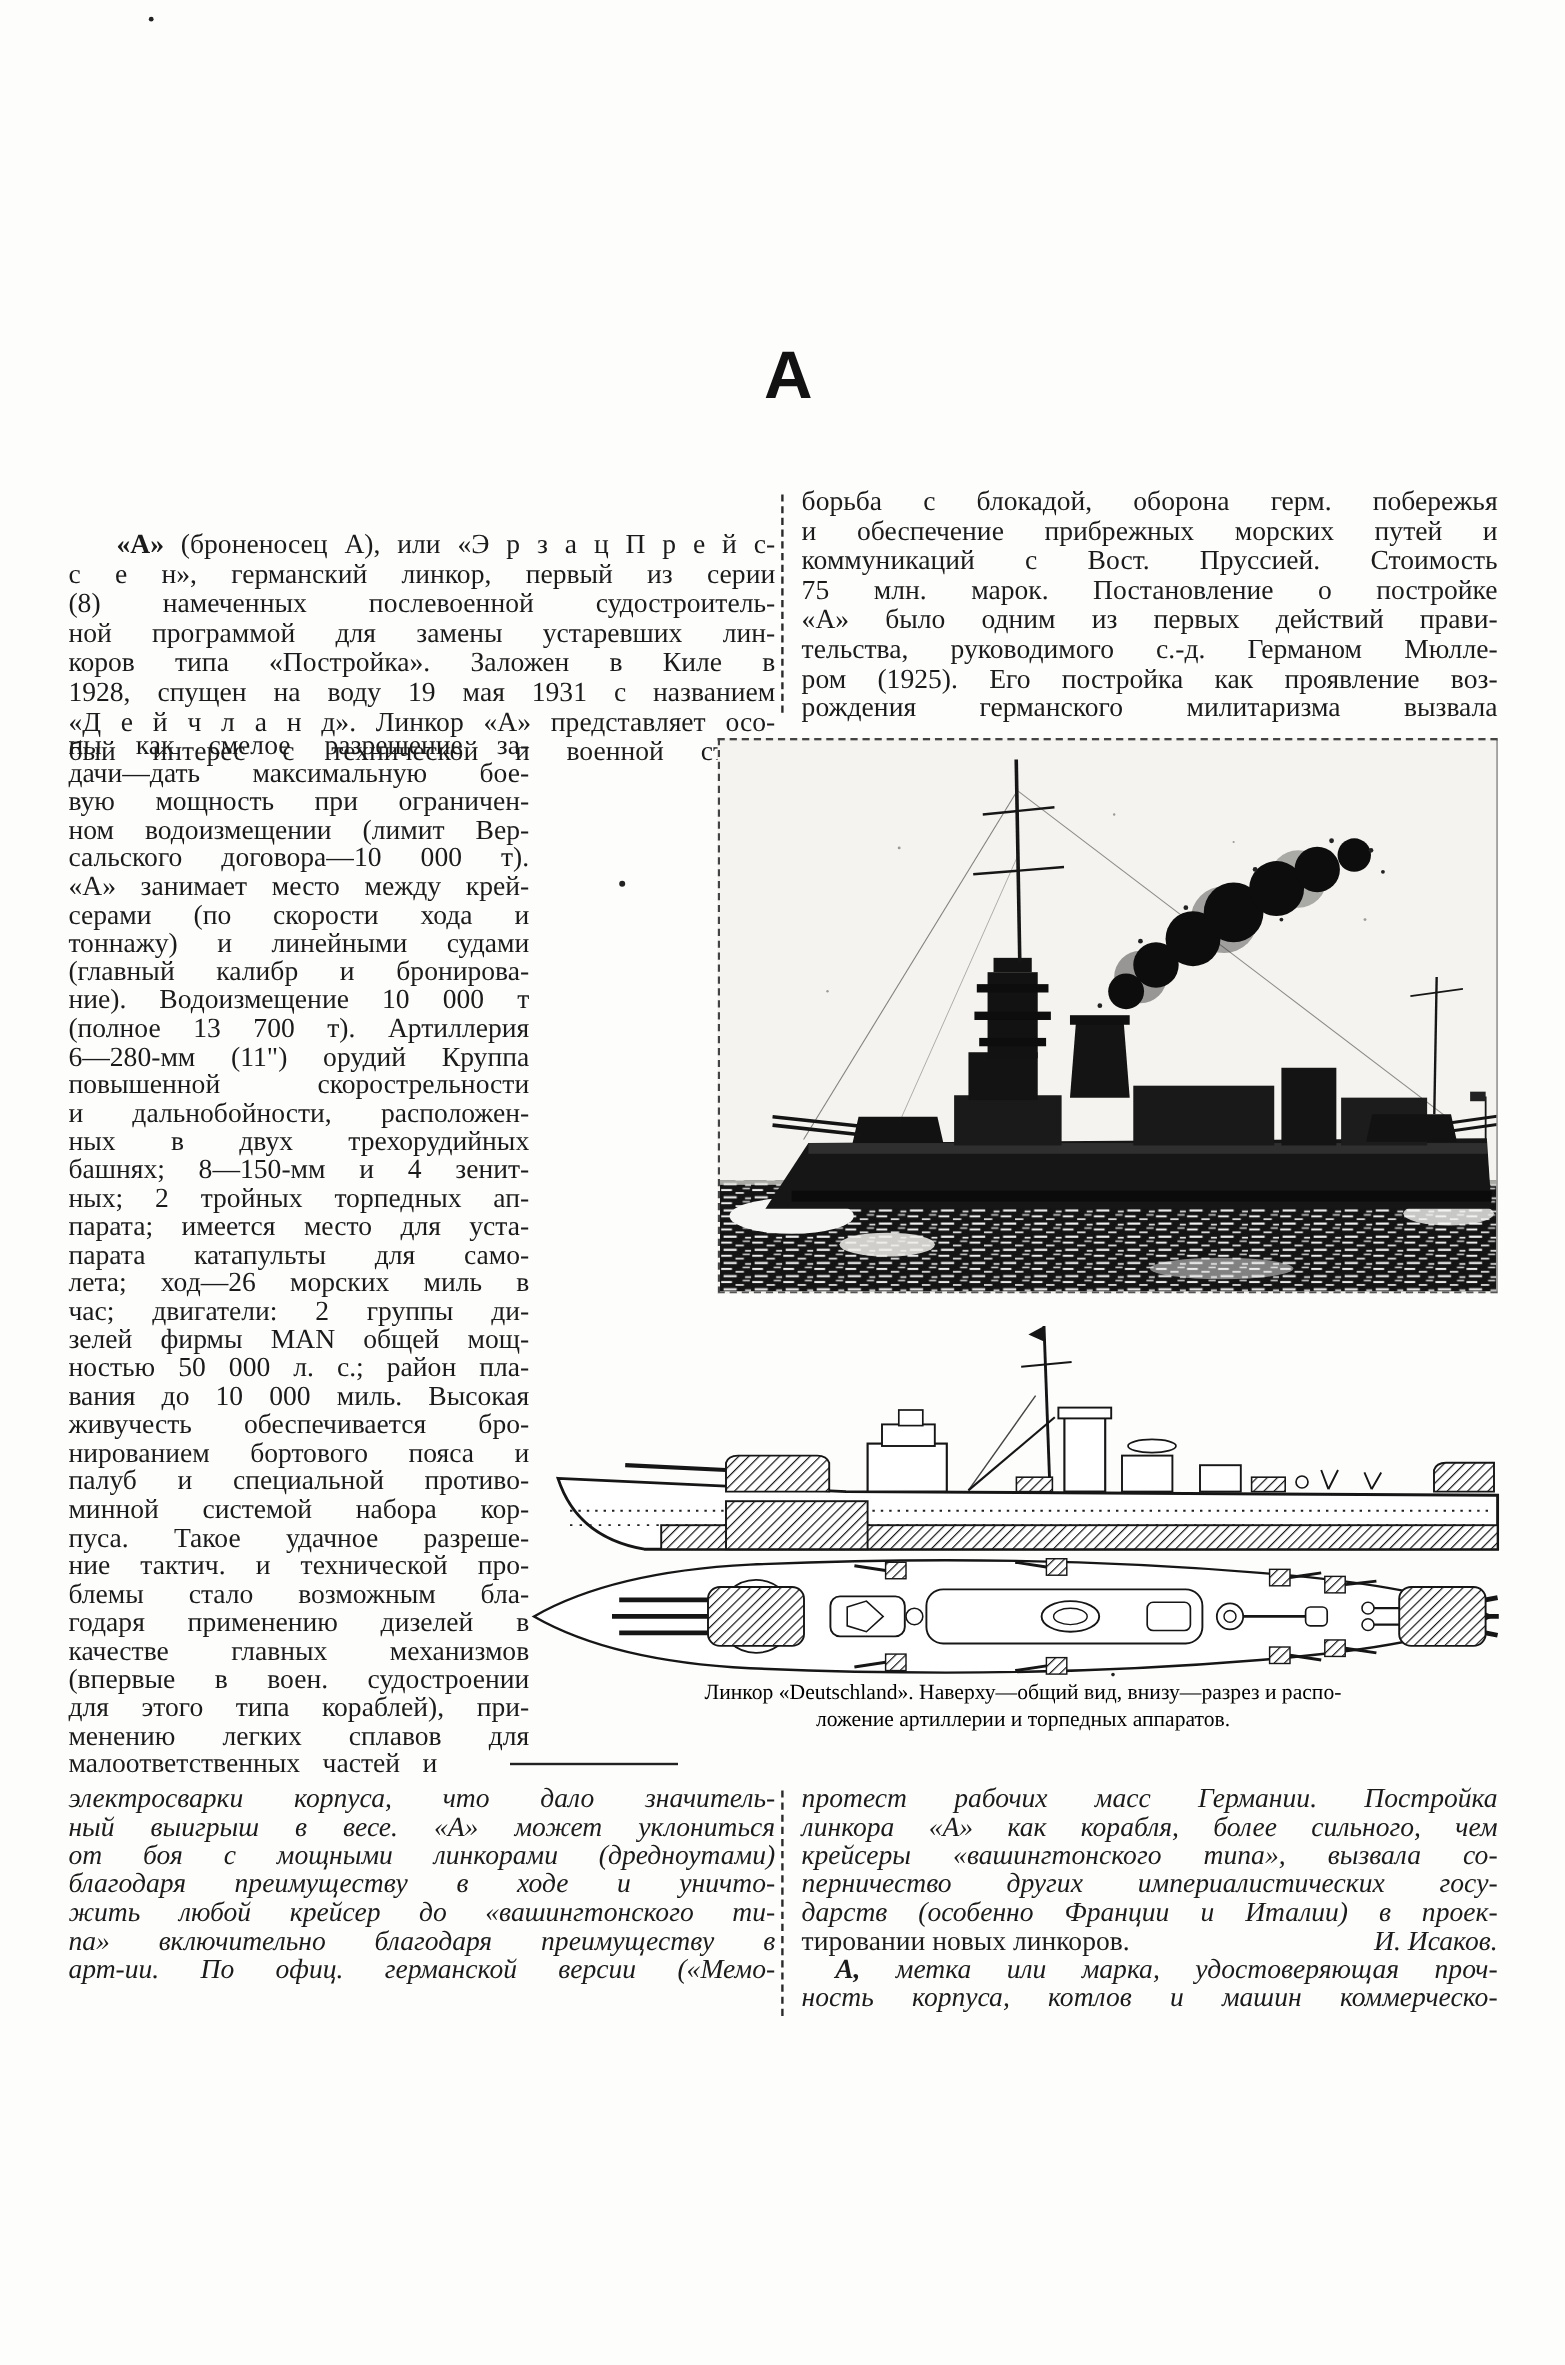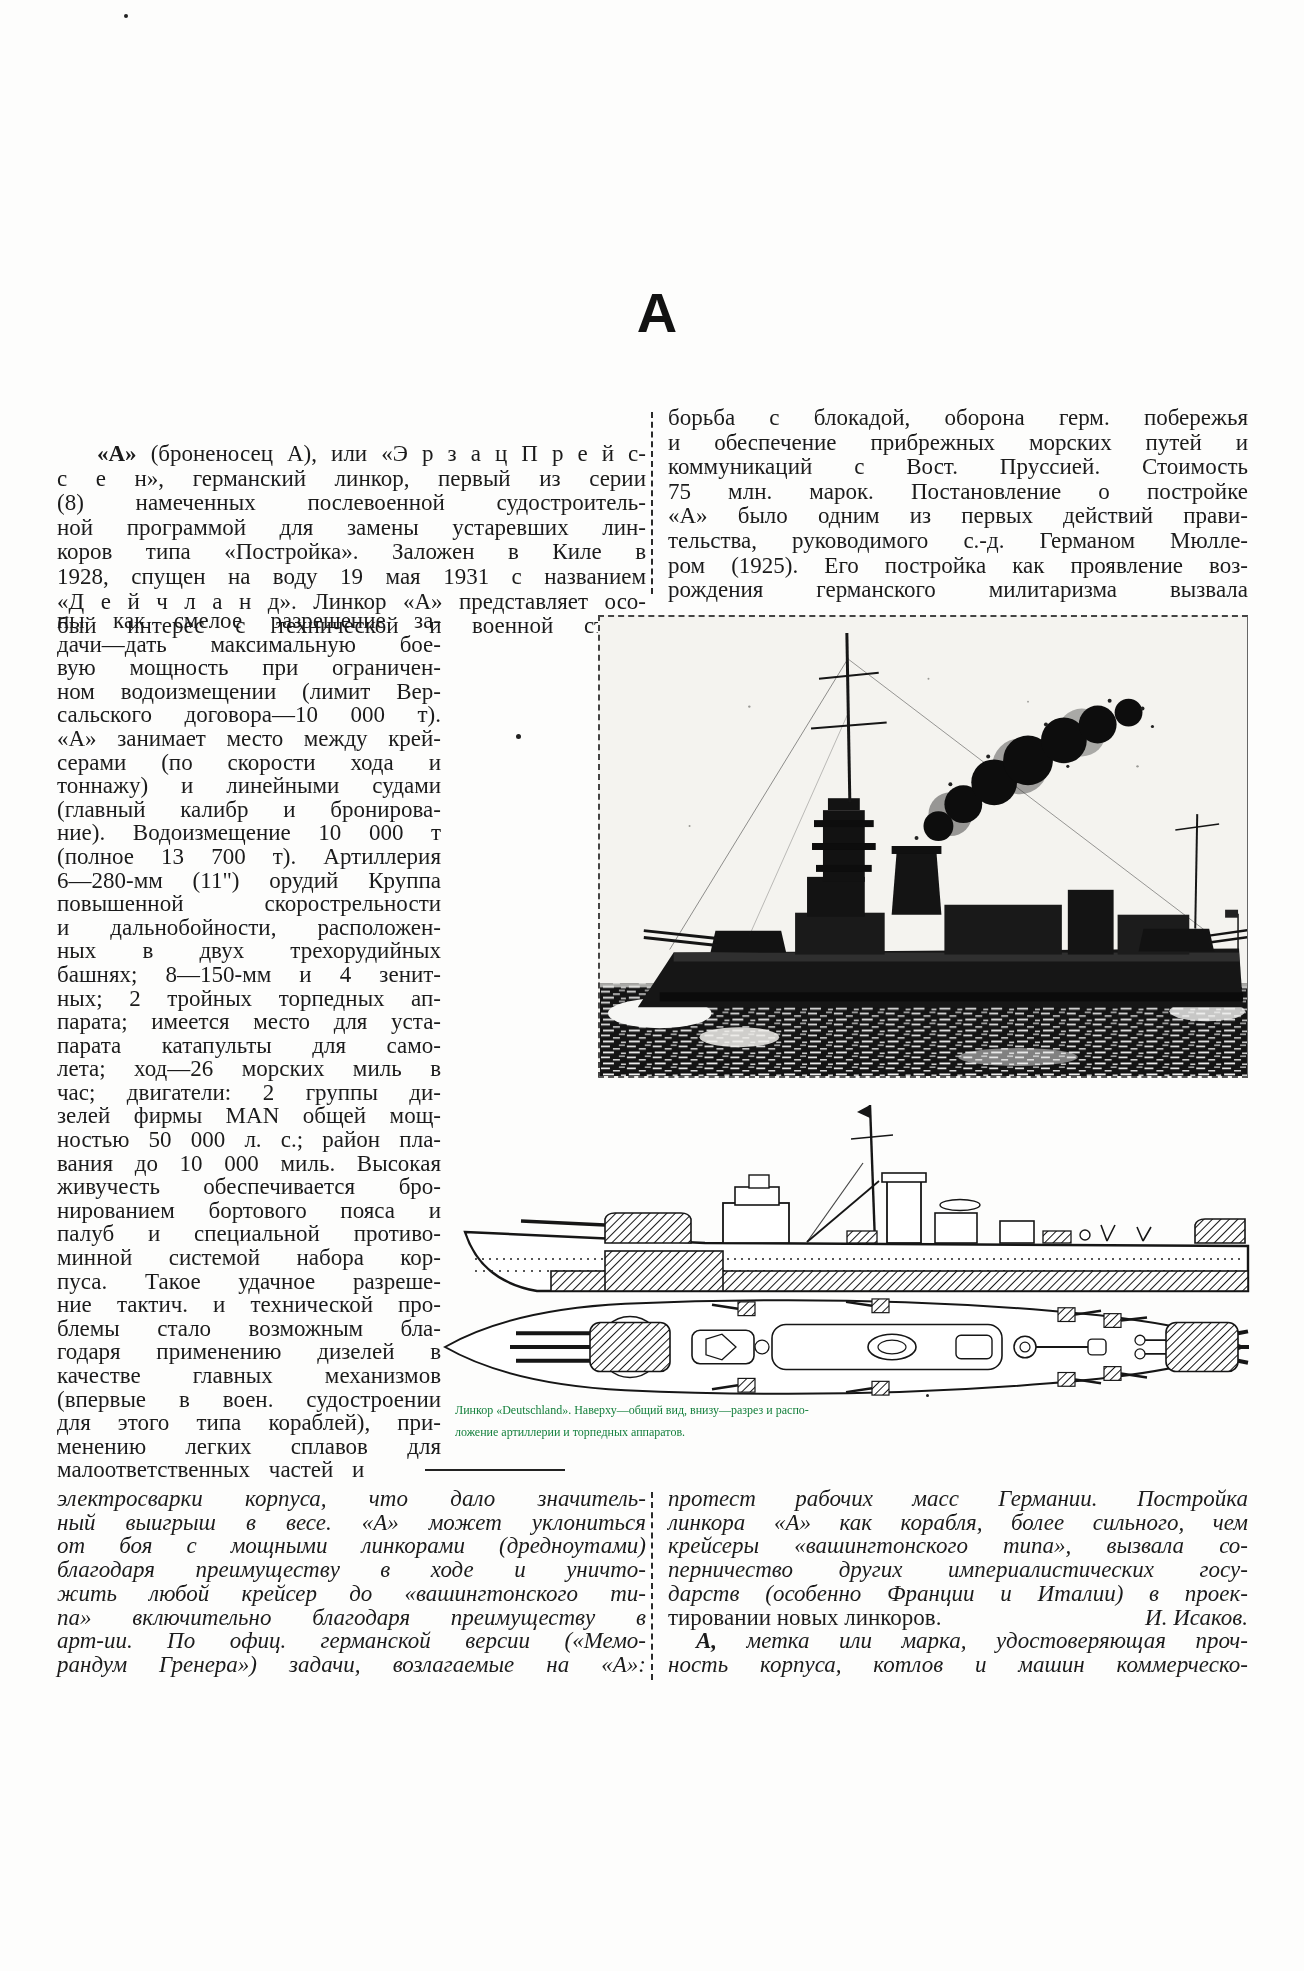--- a/index.html
+++ b/index.html
@@ -51,21 +51,21 @@
     box-sizing:border-box; background:#f4f3ef;
   }
   .photo-frame svg { display:block; width:100%; height:100%; }
 
   .profile-box { left:455px; top:1085px; width:795px; height:213px; }
   .plan-box    { left:440px; top:1296px; width:810px; height:103px; }
   .profile-box svg, .plan-box svg { display:block; width:100%; height:100%; }
 
   .caption {
     left:455px; top:1399px; width:795px;
-    font-size:12px; line-height:22px; text-align:left; color:#15803d;
+    font-size:18px; line-height:22px; text-align:center; color:#000000;
   }
 
   .artifact-dot { background:#222; border-radius:50%; }
   .dot1 { left:124px; top:14px;  width:4px; height:4px; }
   .dot2 { left:516px; top:734px; width:5px; height:5px; }
   .dot3 { left:926px; top:1394px; width:3px; height:3px; }
 </style>
 </head>
 <body>
 
@@ -325,21 +325,20 @@
 
   <div class="abs colblock bot-block col-left-bottom">
     <div>
         <div class="tl">электросварки корпуса, что дало значитель-</div>
         <div class="tl">ный выигрыш в весе. «А» может уклониться</div>
         <div class="tl">от боя с мощными линкорами (дредноутами)</div>
         <div class="tl">благодаря преимуществу в ходе и уничто-</div>
         <div class="tl">жить любой крейсер до «вашингтонского ти-</div>
         <div class="tl">па» включительно благодаря преимуществу в</div>
         <div class="tl">арт-ии. По офиц. германской версии («Мемо-</div>
-        <div class="tl">рандум Гренера») задачи, возлагаемые на «А»:</div>
       </div>
   </div>
 
   <div class="abs sep sep-bottom"></div>
 
   <div class="abs colblock bot-block col-right-bottom">
     <div>
         <div class="tl">протест рабочих масс Германии. Постройка</div>
         <div class="tl">линкора «А» как корабля, более сильного, чем</div>
         <div class="tl">крейсеры «вашингтонского типа», вызвала со-</div>

